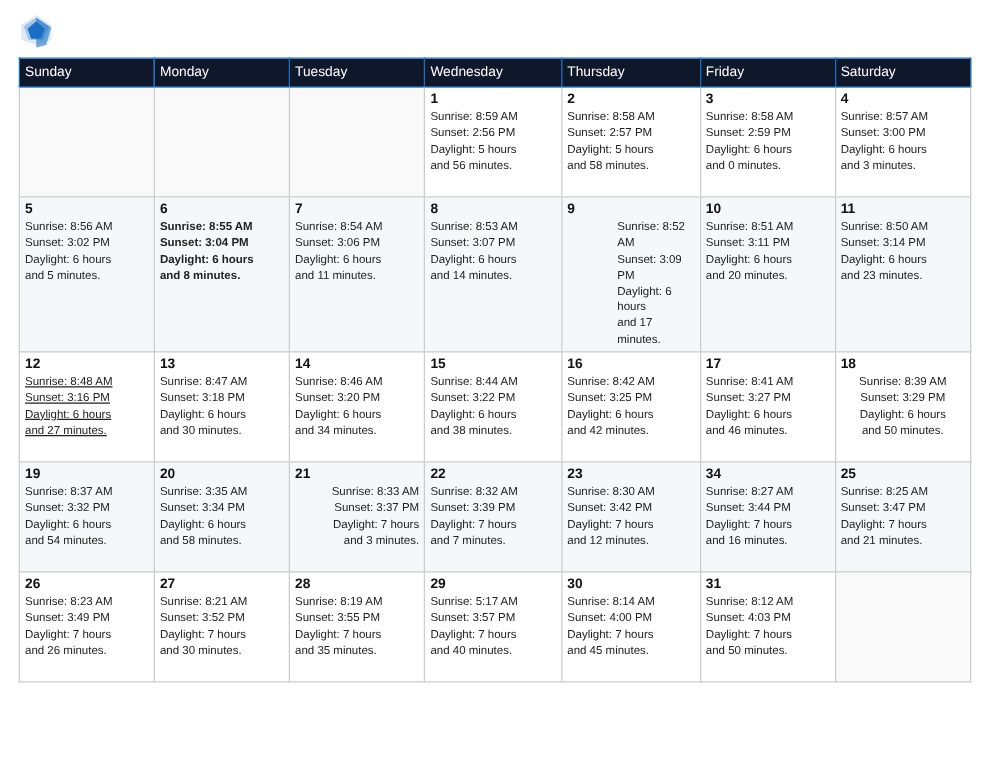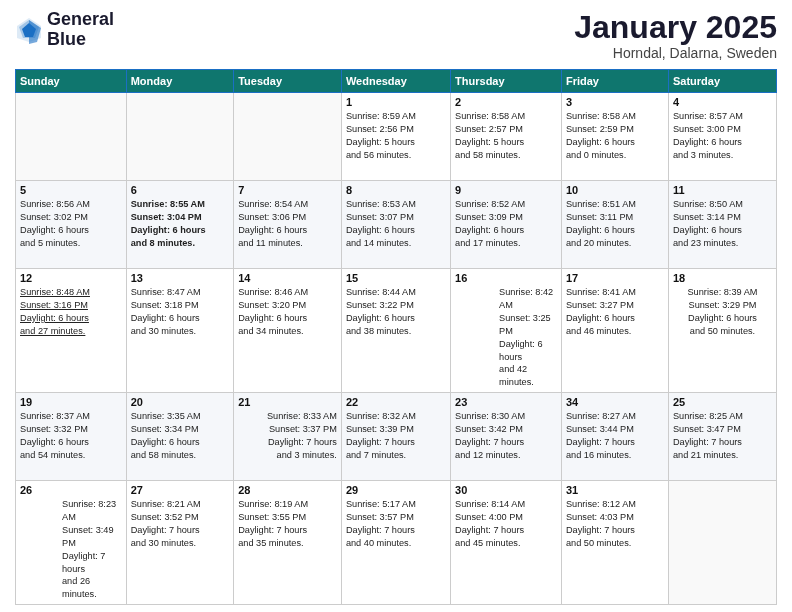--- a/index.html
+++ b/index.html
@@ -48,23 +48,23 @@
     .subtitle {
       font-size: 14px;
       color: #444;
     }
     .calendar-table {
       width: 100%;
       border-collapse: collapse;
       font-size: 10px;
     }
     .calendar-table thead th {
-      background: #0f766e;
+      background: #0f172a;
       color: #fff;
-      font-weight: bold;
+      font-weight: normal;
       font-size: 11px;
       padding: 5px 4px;
       text-align: left;
       border: 1px solid #1a6fc4;
     }
     .calendar-table tbody td {
       border: 1px solid #ccc;
       vertical-align: top;
       padding: 3px 4px;
       width: 113px;
@@ -97,28 +97,20 @@
 
 <div class="page">
   <div class="header">
     <div class="logo">
       <svg class="logo-icon" viewBox="0 0 28 28">
         <polygon points="14,2 26,10 26,22 14,26 2,22 2,10" fill="#1a6fc4" opacity="0.15"></polygon>
         <polygon points="14,4 24,11 20,22 8,22 4,11" fill="#1a6fc4" opacity="0.3"></polygon>
         <polygon points="14,7 21,13 18,21 10,21 7,13" fill="#1a6fc4"></polygon>
         <path d="M14 4 L26 12 L22 26 L14 28 L14 4" fill="#1a6fc4" opacity="0.6"></path>
       </svg>
-      <div class="logo-text">
-        <div>General</div>
-        <div>Blue</div>
-      </div>
-    </div>
-    <div class="title-block">
-      <div class="month-title">January 2025</div>
-      <div class="subtitle">Horndal, Dalarna, Sweden</div>
     </div>
   </div>
 
   <table class="calendar-table">
     <thead>
       <tr>
       <th>Sunday</th>
           <th>Monday</th>
           <th>Tuesday</th>
           <th>Wednesday</th>
@@ -185,21 +177,21 @@
           </td>
           <td>
             <div class="day-number">8</div>
             <div class="day-info" style="white-space: pre-line;">Sunrise: 8:53 AM
 Sunset: 3:07 PM
 Daylight: 6 hours
 and 14 minutes.</div>
           </td>
           <td>
             <div class="day-number">9</div>
-            <div class="day-info" style="white-space: pre-line;">Sunrise: 8:52 AM
+            <div class="day-info" style="white-space: pre-line; margin-left: 40px;">Sunrise: 8:52 AM
 Sunset: 3:09 PM
 Daylight: 6 hours
 and 17 minutes.</div>
           </td>
           <td>
             <div class="day-number">10</div>
             <div class="day-info" style="white-space: pre-line;">Sunrise: 8:51 AM
 Sunset: 3:11 PM
 Daylight: 6 hours
 and 20 minutes.</div>
@@ -236,21 +228,21 @@
           </td>
           <td>
             <div class="day-number">15</div>
             <div class="day-info" style="white-space: pre-line;">Sunrise: 8:44 AM
 Sunset: 3:22 PM
 Daylight: 6 hours
 and 38 minutes.</div>
           </td>
           <td>
             <div class="day-number">16</div>
-            <div class="day-info" style="white-space: pre-line; margin-left: 44px;">Sunrise: 8:42 AM
+            <div class="day-info" style="white-space: pre-line;">Sunrise: 8:42 AM
 Sunset: 3:25 PM
 Daylight: 6 hours
 and 42 minutes.</div>
           </td>
           <td>
             <div class="day-number">17</div>
             <div class="day-info" style="white-space: pre-line;">Sunrise: 8:41 AM
 Sunset: 3:27 PM
 Daylight: 6 hours
 and 46 minutes.</div>
@@ -310,21 +302,21 @@
             <div class="day-number">25</div>
             <div class="day-info" style="white-space: pre-line;">Sunrise: 8:25 AM
 Sunset: 3:47 PM
 Daylight: 7 hours
 and 21 minutes.</div>
           </td>
         </tr>
         <tr>
           <td>
             <div class="day-number">26</div>
-            <div class="day-info" style="white-space: pre-line; margin-left: 42px;">Sunrise: 8:23 AM
+            <div class="day-info" style="white-space: pre-line;">Sunrise: 8:23 AM
 Sunset: 3:49 PM
 Daylight: 7 hours
 and 26 minutes.</div>
           </td>
           <td>
             <div class="day-number">27</div>
             <div class="day-info" style="white-space: pre-line;">Sunrise: 8:21 AM
 Sunset: 3:52 PM
 Daylight: 7 hours
 and 30 minutes.</div>

